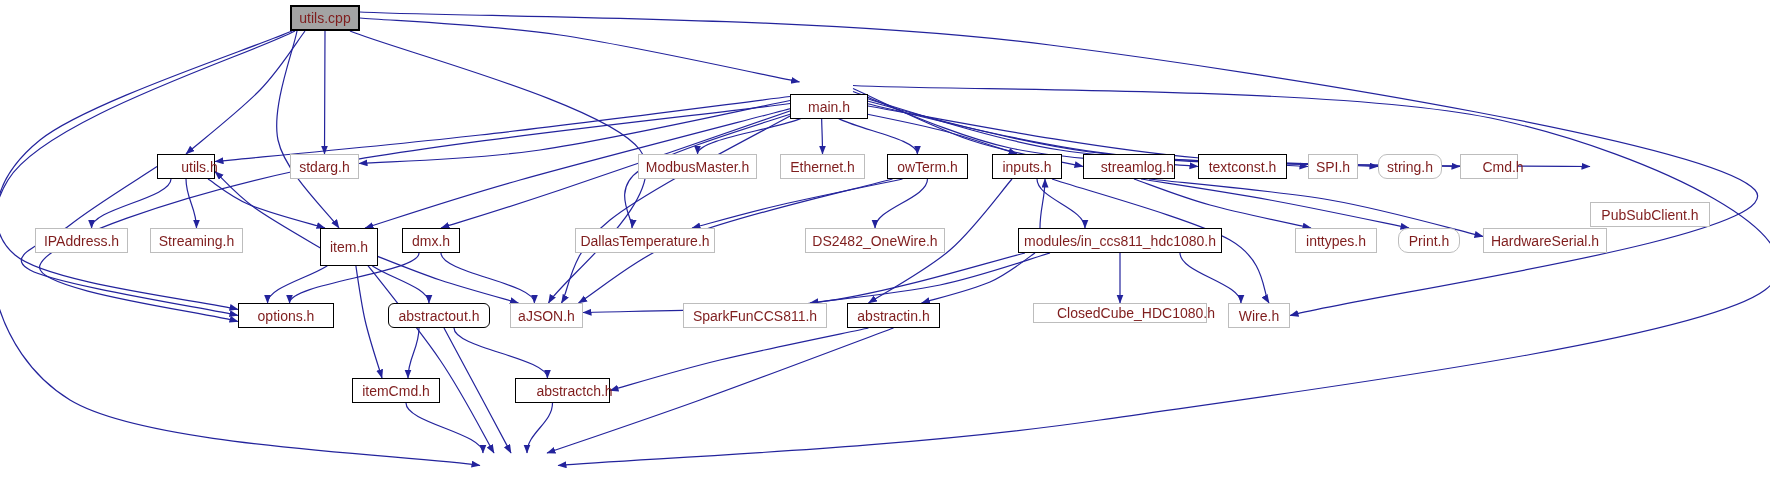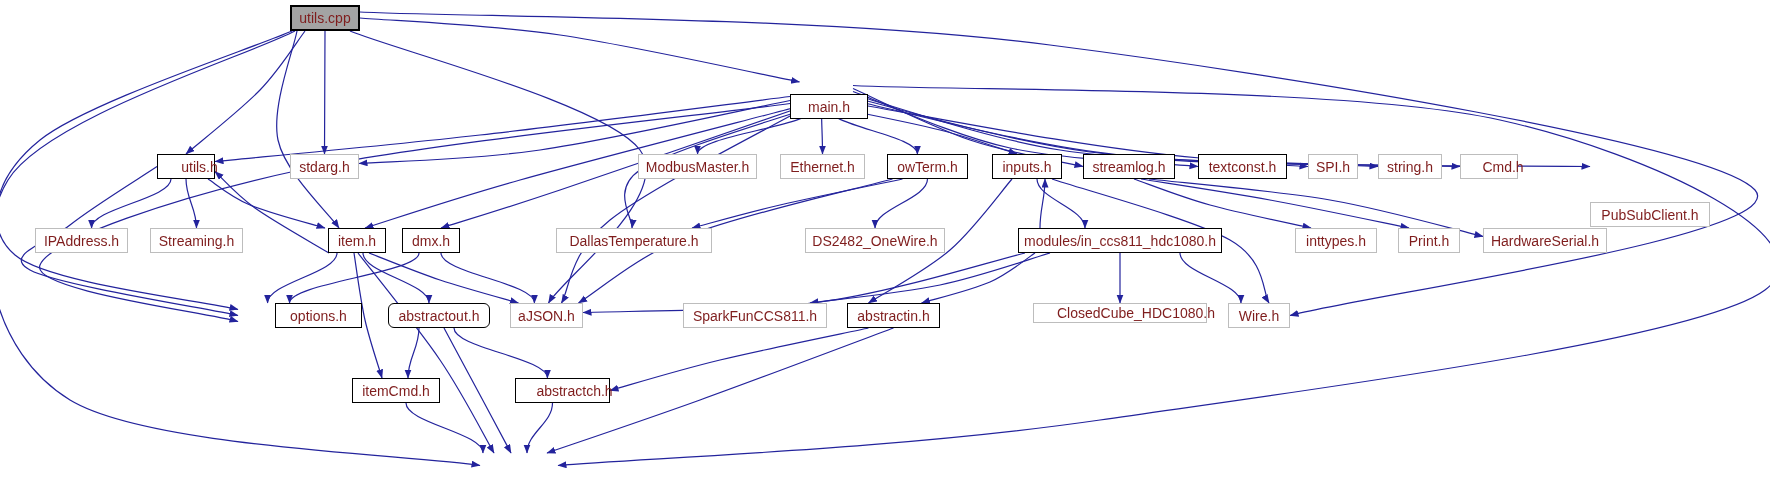--- a/index.html
+++ b/index.html
@@ -105,69 +105,69 @@
       </div>
       <div class="node external" style="left: 780px; top: 154px; width: 85px; height: 25px;">
         <span>Ethernet.h</span>
       </div>
       <div class="node internal" style="left: 887px; top: 154px; width: 81px; height: 25px;">
         <span>owTerm.h</span>
       </div>
       <div class="node internal" style="left: 992px; top: 154px; width: 70px; height: 25px;">
         <span>inputs.h</span>
       </div>
-      <div class="node internal" style="left: 1083px; top: 154px; width: 92px; height: 25px;">
+      <div class="node internal" style="left: 1083px; top: 154px; width: 92px; height: 25px; justify-content: flex-end;">
         <span>streamlog.h</span>
       </div>
       <div class="node internal" style="left: 1198px; top: 154px; width: 89px; height: 25px;">
         <span>textconst.h</span>
       </div>
       <div class="node external" style="left: 1308px; top: 154px; width: 50px; height: 25px;">
         <span>SPI.h</span>
       </div>
-      <div class="node external" style="left: 1378px; top: 154px; width: 64px; height: 25px;">
+      <div class="node external" style="left: 1378px; top: 154px; width: 64px; height: 25px; border-radius: 9px;">
         <span>string.h</span>
       </div>
       <div class="node external" style="left: 1460px; top: 154px; width: 58px; height: 25px; padding-left: 28px;">
         <span>Cmd.h</span>
       </div>
       <div class="node external" style="left: 1590px; top: 154px; width: 120px; height: 25px; margin-top: 48px;">
         <span>PubSubClient.h</span>
       </div>
       <div class="node external" style="left: 35px; top: 228px; width: 93px; height: 25px;">
         <span>IPAddress.h</span>
       </div>
       <div class="node external" style="left: 150px; top: 228px; width: 93px; height: 25px;">
         <span>Streaming.h</span>
       </div>
-      <div class="node internal" style="left: 328px; top: 228px; width: 58px; height: 25px;">
+      <div class="node internal" style="left: 320px; top: 228px; width: 58px; height: 38px;">
         <span>item.h</span>
       </div>
       <div class="node internal" style="left: 402px; top: 228px; width: 58px; height: 25px;">
         <span>dmx.h</span>
       </div>
-      <div class="node external" style="left: 556px; top: 228px; width: 156px; height: 25px;">
+      <div class="node external" style="left: 575px; top: 228px; width: 140px; height: 25px;">
         <span>DallasTemperature.h</span>
       </div>
       <div class="node external" style="left: 805px; top: 228px; width: 140px; height: 25px;">
         <span>DS2482_OneWire.h</span>
       </div>
       <div class="node internal" style="left: 1018px; top: 228px; width: 204px; height: 25px;">
         <span>modules/in_ccs811_hdc1080.h</span>
       </div>
       <div class="node external" style="left: 1295px; top: 228px; width: 82px; height: 25px;">
         <span>inttypes.h</span>
       </div>
-      <div class="node external" style="left: 1398px; top: 228px; width: 62px; height: 25px;">
+      <div class="node external" style="left: 1398px; top: 228px; width: 62px; height: 25px; border-radius: 10px;">
         <span>Print.h</span>
       </div>
       <div class="node external" style="left: 1483px; top: 228px; width: 124px; height: 25px;">
         <span>HardwareSerial.h</span>
       </div>
-      <div class="node internal" style="left: 238px; top: 303px; width: 87px; height: 25px; margin-left: 37px;">
+      <div class="node internal" style="left: 238px; top: 303px; width: 96px; height: 25px;">
         <span>options.h</span>
       </div>
       <div class="node internal" style="left: 388px; top: 303px; width: 102px; height: 25px; border-radius: 6px;">
         <span>abstractout.h</span>
       </div>
       <div class="node external" style="left: 510px; top: 303px; width: 73px; height: 25px;">
         <span>aJSON.h</span>
       </div>
       <div class="node external" style="left: 683px; top: 303px; width: 144px; height: 25px;">
         <span>SparkFunCCS811.h</span>

